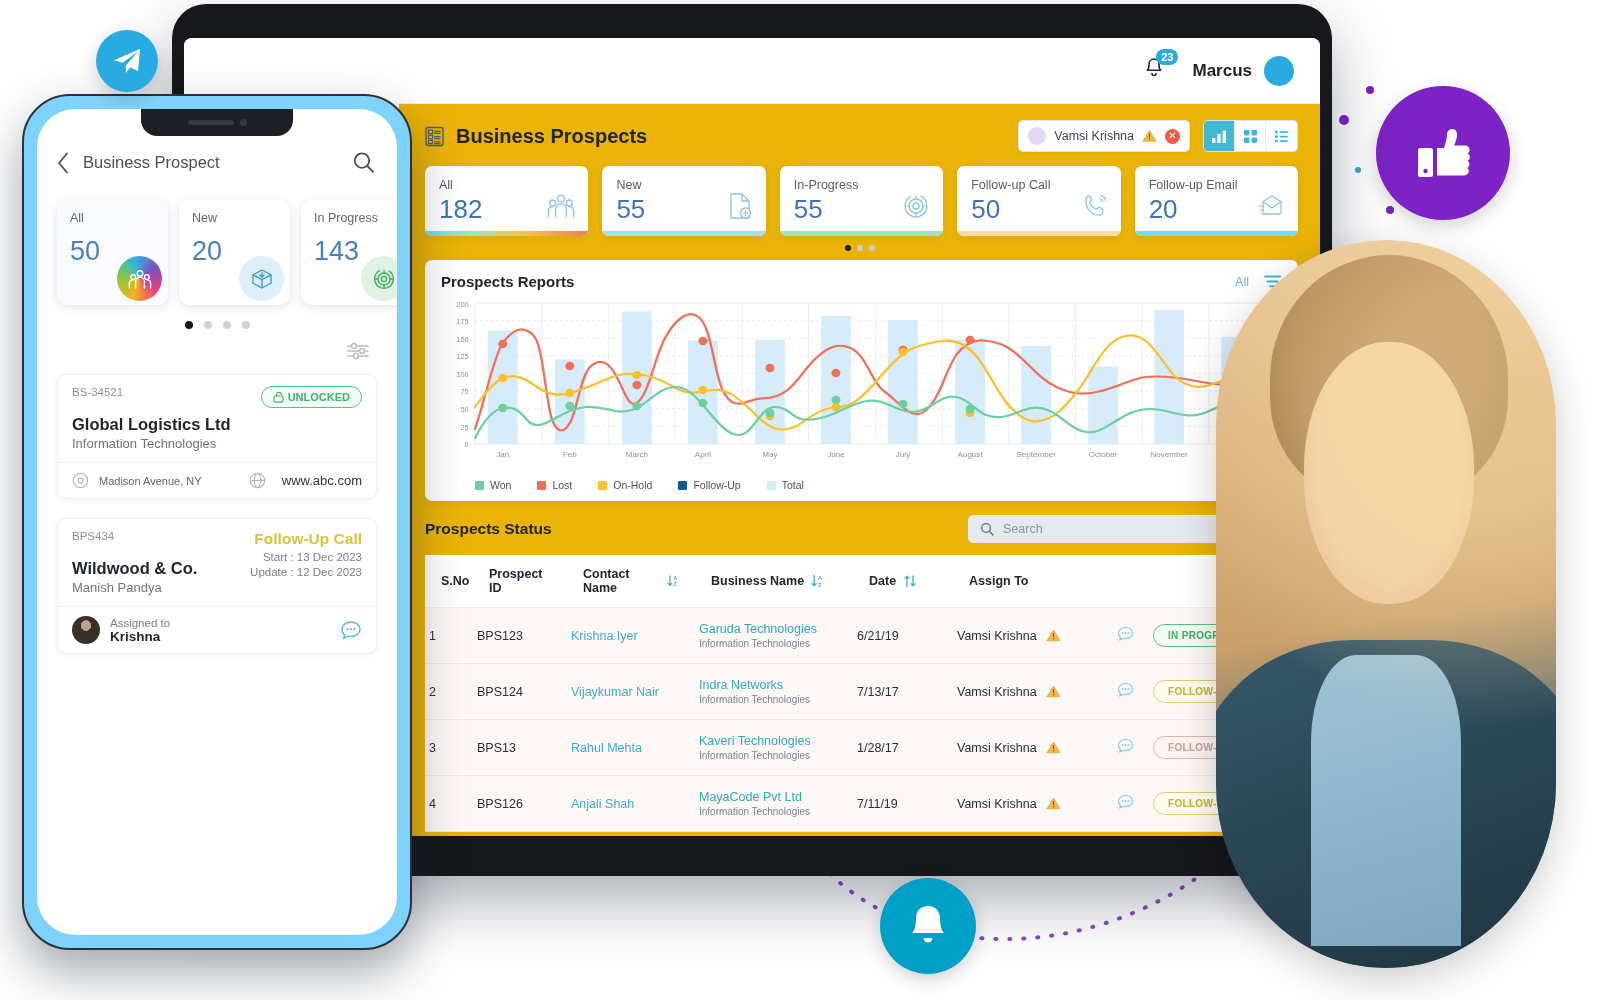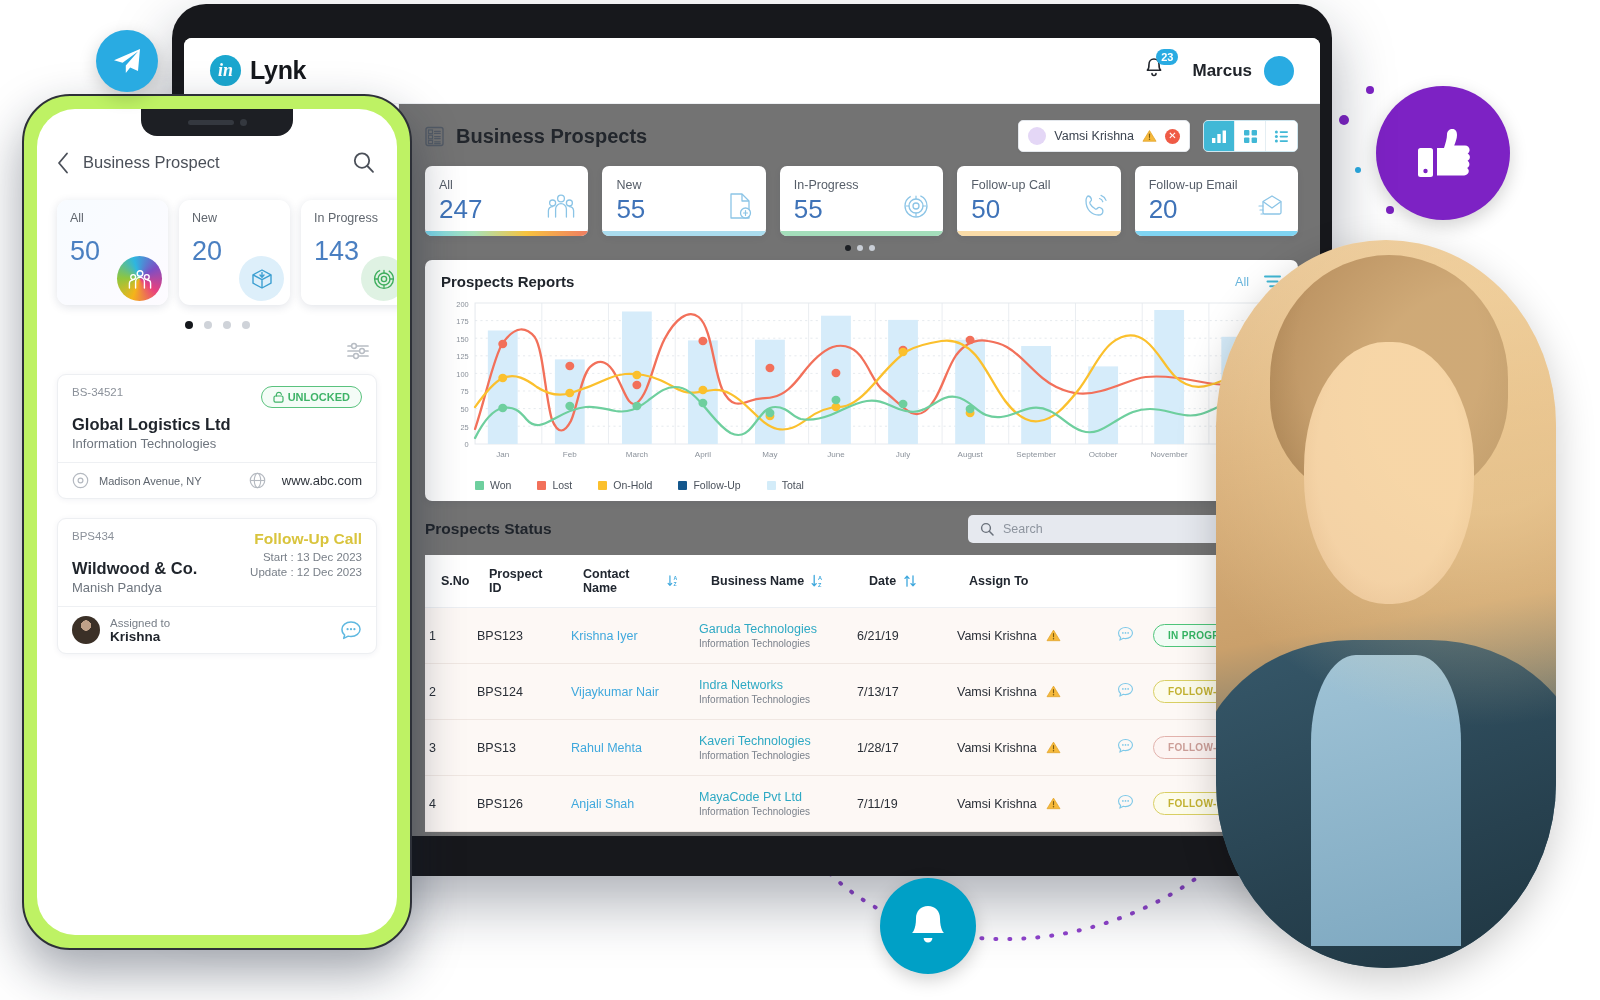--- a/index.html
+++ b/index.html
@@ -64,21 +64,21 @@
   #app-body { flex: 1; display: flex; min-height: 0; }
   #app-sidebar {
     width: 215px; background: #fff; flex: 0 0 215px; padding-top: 12px;
     border-right: 1px solid #eef0f3;
   }
   .side-item { display: flex; align-items: center; gap: 10px; padding: 9px 20px; color: #737b86; font-size: 13.5px; }
   .side-ico { width: 17px; height: 15px; border: 1.4px solid #9aa1ab; border-radius: 2px; position: relative; flex: 0 0 auto;}
   .side-ico::before { content:""; position:absolute; left:2px; top:2.5px; width:4px; height:9px; background:#9aa1ab;}
   .side-ico::after { content:""; position:absolute; right:2px; top:3px; width:6px; height:1.3px; background:#9aa1ab; box-shadow:0 3px 0 #9aa1ab, 0 6px 0 #9aa1ab;}
 
-  #app-main { flex: 1; background: #737373; min-width: 0; display: flex; flex-direction: column; padding: 0; overflow: hidden; }
+  #app-main { flex: 1; background: #eab308; min-width: 0; display: flex; flex-direction: column; padding: 0; overflow: hidden; }
 
   
   .page-head { display: flex; align-items: center; padding: 16px 22px 6px 26px; }
   .page-title { font-size: 20px; font-weight: 600; color: #22262c; margin-left: 12px; }
   .page-head-spacer { flex: 1; }
   .filter-chip {
     display: flex; align-items: center; gap: 8px; background: #fff; border: 1px solid #e3e7ec;
     border-radius: 5px; padding: 6px 9px; box-shadow: 0 1px 3px rgba(0,0,0,.05);
   }
   .chip-avatar { width: 18px; height: 18px; border-radius: 50%; background: #e4d7f6; }
@@ -142,21 +142,21 @@
   .assign-cell { display: flex; align-items: center; gap: 9px; color: #2a2f37; }
   .chat-ico-cell { text-align: center; }
   .pill { display: inline-block; border-radius: 13px; padding: 5px 14px; font-size: 10px; font-weight: 700; letter-spacing: .3px; white-space: nowrap; }
   .pill.green { border: 1px solid #4ec57a; color: #35b463; background: #f2fcf5; }
   .pill.yellow { border: 1px solid #d9cf63; color: #c3b231; background: #fdfcec; }
   .pill.pink { border: 1px solid #e2b2ac; color: #cc9e98; background: #fdf4f2; }
 
   
   #phone {
     position: absolute; left: 22px; top: 94px; width: 390px; height: 856px;
-    background: #bef264; border-radius: 48px; padding: 13px;
+    background: #7dd3fc; border-radius: 48px; padding: 13px;
     box-shadow: 0 22px 50px rgba(20,30,50,.40);
     border: 2px solid #2d3038; z-index: 30;
   }
   #phone-screen { width: 100%; height: 100%; background: #fff; border-radius: 38px; overflow: hidden; position: relative; }
   .notch { position: absolute; left: 50%; transform: translateX(-50%); top: 0; width: 152px; height: 27px;
            background: #1d1f24; border-radius: 0 0 16px 16px; z-index: 5; display:flex; align-items:center; justify-content:center; gap:6px;}
   .notch-speaker{width:46px;height:5px;border-radius:3px;background:#34383f;}
   .notch-cam{width:7px;height:7px;border-radius:50%;background:#34383f;}
   .ph-head { display: flex; align-items: center; padding: 42px 22px 0 20px; }
   .ph-title { font-size: 16.5px; color: #4b5059; margin-left: 13px; flex: 1; }
@@ -225,24 +225,20 @@
   <svg class="dots-deco" style="left:1160px; top:210px;" width="120" height="120">
     <circle cx="90" cy="20" r="4" fill="#7d22c4"></circle>
       <circle cx="60" cy="50" r="3" fill="#29abe2"></circle>
     <circle cx="100" cy="70" r="5" fill="#7d22c4"></circle>
   </svg>
 
   <div id="tablet">
     <div id="tablet-screen">
 
       <div id="app-topbar">
-        <div class="brand">
-          <div class="brand-mark">in</div>
-          <div class="brand-name">Lynk</div>
-        </div>
         <div class="topbar-spacer"></div>
         <div class="bell-wrap">
           <svg width="24" height="25" viewBox="0 0 24 25">
             <path d="M12 3c-3 0-5 2.2-5 5.2 0 4.6-1.6 6-1.6 6h13.2S17 12.8 17 8.2C17 5.2 15 3 12 3z" fill="none" stroke="#23272e" stroke-width="1.6" stroke-linejoin="round"></path>
             <path d="M10 17.5a2 2 0 0 0 4 0" fill="none" stroke="#23272e" stroke-width="1.6" stroke-linecap="round"></path>
           </svg>
           <span class="bell-badge">23</span>
         </div>
         <div class="user-name">Marcus</div>
         <div class="avatar-circle"></div>
@@ -306,21 +302,21 @@
                     <rect x="5.6" y="11.2" width="8.4" height="1.7" rx=".8" fill="#41b8d6"></rect>
                 </svg>
               </div>
             </div>
           </div>
 
           <div class="kpi-row">
 
             <div class="kpi-card">
               <div class="kpi-label">All</div>
-              <div class="kpi-value">247</div>
+              <div class="kpi-value">182</div>
               <span class="kpi-ico">
                 <svg width="28" height="28" viewBox="0 0 28 28">
                   <circle cx="14" cy="6.5" r="3.4" fill="none" stroke="#6fb6e0" stroke-width="1.3"></circle>
                   <circle cx="5.6" cy="11" r="3" fill="none" stroke="#6fb6e0" stroke-width="1.3"></circle>
                   <circle cx="22.4" cy="11" r="3" fill="none" stroke="#6fb6e0" stroke-width="1.3"></circle>
                   <path d="M8.6 25v-8a5.4 5.4 0 0 1 10.8 0v8M1.4 25v-6.2a4.2 4.2 0 0 1 4.2-4.2M26.6 25v-6.2a4.2 4.2 0 0 0-4.2-4.2" fill="none" stroke="#6fb6e0" stroke-width="1.3" stroke-linecap="round"></path>
                 </svg>
               </span>
               <div class="kpi-bar" style="background:linear-gradient(90deg,#77d6ef 0%,#a8e2b9 30%,#f6c33f 62%,#ef7d62 100%)"></div>
             </div>

